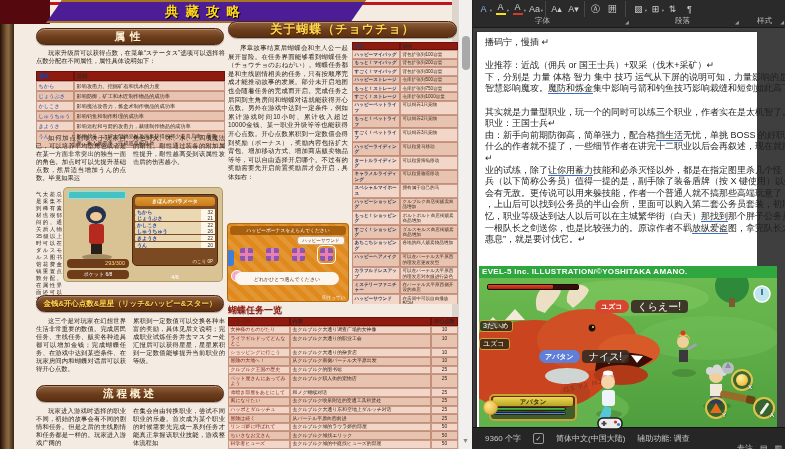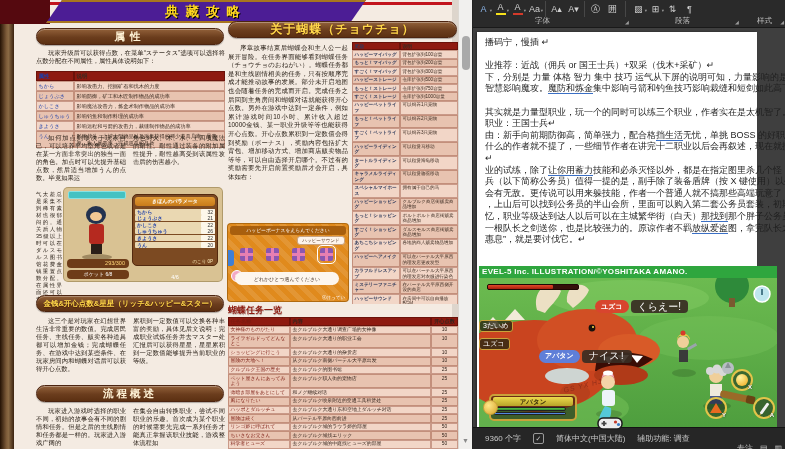--- a/index.html
+++ b/index.html
@@ -607,21 +607,21 @@
             <div id="hpbar-fill"></div>
           </div>
 
         <div class="glabel-badge" style="left:0px;top:42px;">3だいめ</div>
         <div class="glabel-badge" style="left:0px;top:60px;">ユズコ</div>
 
         <div class="bub-group" style="left:116px;top:22px;">
           <div class="bub-tag" style="background:#d8452e;">ユズコ</div>
           <div class="bub-text">くらえー!</div>
         </div>
-        <div class="bub-group" style="left:60px;top:72px;font-family:Liberation Mono, monospace;">
+        <div class="bub-group" style="left:60px;top:72px;">
           <div class="bub-tag" style="background:#5f7fd8;">アバタン</div>
           <div class="bub-text">ナイス!</div>
         </div>
 
         <div id="hud">
           <div id="hud-coin"></div>
           <div id="hud-name">アバタン</div>
           <div class="hud-bar" id="hud-hp"></div>
           <div class="hud-bar" id="hud-mp"></div>
         </div>

